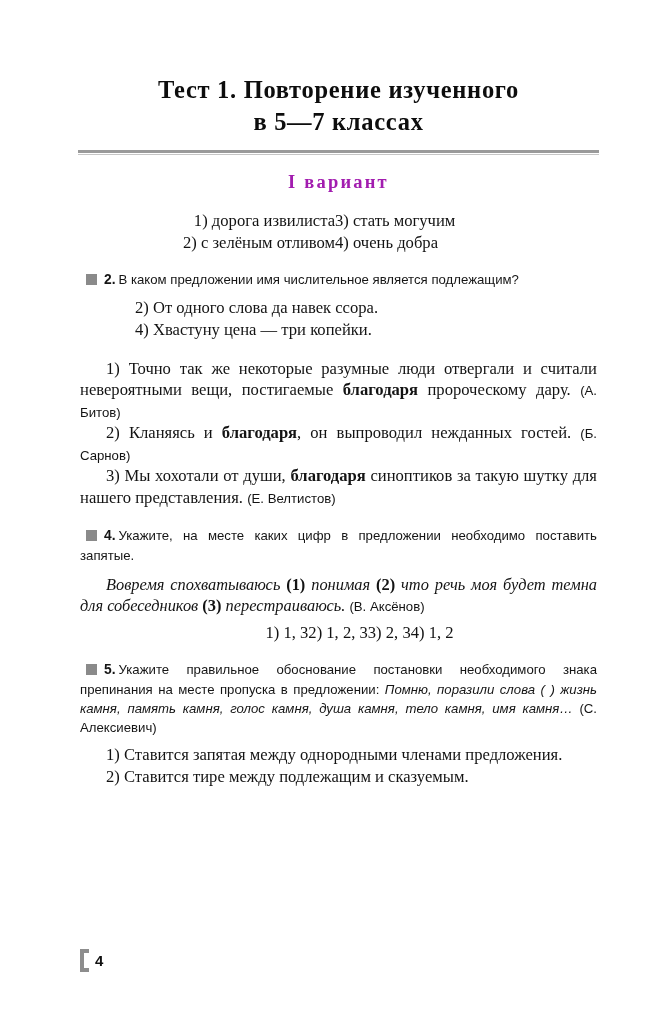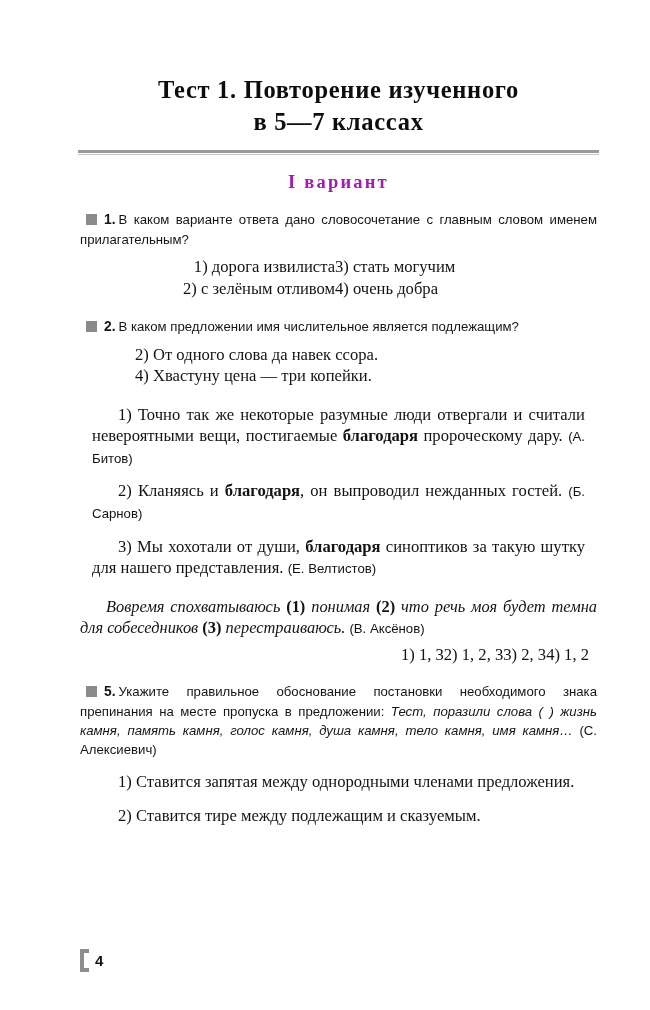--- a/index.html
+++ b/index.html
@@ -96,21 +96,21 @@
   .opts {
     margin-top: 7px;
   }
   .opt {
     font-family: "Liberation Serif", "DejaVu Serif", serif;
     font-size: 16.6px;
     line-height: 1.30;
     text-align: justify;
     text-align-last: left;
     text-indent: 26px;
-    margin: 12px;
+    margin: 0;
     color: #131313;
   }
   .opt .lbl { white-space: nowrap; }
   .opt b, .q-stem b { font-weight: bold; }
 
   
   .opts-2col {
     margin-top: 7px;
     padding-left: 55px;
   }
@@ -135,21 +135,21 @@
     color: #131313;
     white-space: nowrap;
   }
 
   
   .opts-row {
     margin-top: 6px;
     padding-left: 50px;
     padding-right: 8px;
     display: flex;
-    justify-content: flex-end;
+    justify-content: center;
     font-family: "Liberation Serif", "DejaVu Serif", serif;
     font-size: 16.6px;
     color: #131313;
   }
 
   
   .quote-serif {
     font-family: "Liberation Serif", "DejaVu Serif", serif;
     font-style: italic;
     font-size: 16.4px;
@@ -207,21 +207,20 @@
     <div class="title-line">Тест 1. Повторение изученного</div>
     <div class="title-line">в 5—7 классах</div>
   </div>
   <div class="rule">
     <div class="r1"></div>
     <div class="r2"></div>
   </div>
   <div class="variant">I вариант</div>
 
   <div class="question">
-    <p class="q-stem"><span class="bullet"></span><span class="q-num">1.</span><span>В каком варианте ответа дано словосочетание с главным словом именем прилагательным?</span></p>
     <div class="opts-2col">
       <div class="row">
         <div class="cell c1"><span>1)</span> <span>дорога извилиста</span></div>
         <div class="cell c2"><span>3)</span> <span>стать могучим</span></div>
       </div>
       <div class="row">
         <div class="cell c1"><span>2)</span> <span>с зелёным отливом</span></div>
         <div class="cell c2"><span>4)</span> <span>очень добра</span></div>
       </div>
     </div>
@@ -237,31 +236,32 @@
 
   <div class="question">
     <div class="opts">
       <p class="opt"><span class="lbl">1)</span> <span>Точно так же некоторые разумные люди отвергали и считали невероятными вещи, постигаемые </span><b>благодаря</b><span> пророческому дару.</span> <span class="attrib-s" style="font-family:'Liberation Sans',sans-serif;font-size:13.2px;">(А. Битов)</span></p>
       <p class="opt"><span class="lbl">2)</span> <span>Кланяясь и </span><b>благодаря</b><span>, он выпроводил нежданных гостей.</span> <span style="font-family:'Liberation Sans',sans-serif;font-size:13.2px;">(Б. Сарнов)</span></p>
       <p class="opt"><span class="lbl">3)</span> <span>Мы хохотали от души, </span><b>благодаря</b><span> синоптиков за такую шутку для нашего представления.</span> <span style="font-family:'Liberation Sans',sans-serif;font-size:13.2px;">(Е. Велтистов)</span></p>
     </div>
   </div>
 
   <div class="question">
+    <p class="q-stem"><span class="bullet"></span><span class="q-num">4.</span><span>Укажите, на месте каких цифр в предложении необходимо поставить запятые.</span></p>
     <p class="quote-serif"><span>Вовремя спохватываюсь </span><span class="marker">(1)</span><span> понимая </span><span class="marker">(2)</span><span> что речь моя будет темна для собеседников </span><span class="marker">(3)</span><span> перестраиваюсь.</span> <span class="attrib">(В. Аксёнов)</span></p>
     <div class="opts-row">
       <div><span>1)</span> <span>1, 3</span></div>
       <div><span>2)</span> <span>1, 2, 3</span></div>
       <div><span>3)</span> <span>2, 3</span></div>
       <div><span>4)</span> <span>1, 2</span></div>
     </div>
   </div>
 
   <div class="question">
-    <p class="q-stem"><span class="bullet"></span><span class="q-num">5.</span><span>Укажите правильное обоснование постановки необходимого знака препинания на месте пропуска в предложении: </span><span class="sans-italic">Тест, поразили слова ( ) жизнь камня, память камня, голос камня, душа камня, тело камня, имя камня…</span><span class="sans-upright"> (С. Алексиевич)</span></p>
+    <p class="q-stem"><span class="bullet"></span><span class="q-num">5.</span><span>Укажите правильное обоснование постановки необходимого знака препинания на месте пропуска в предложении: </span><span class="sans-italic">Помню, поразили слова ( ) жизнь камня, память камня, голос камня, душа камня, тело камня, имя камня…</span><span class="sans-upright"> (С. Алексиевич)</span></p>
     <div class="opts">
       <p class="opt"><span class="lbl">1)</span> <span>Ставится запятая между однородными членами предложения.</span></p>
       <p class="opt"><span class="lbl">2)</span> <span>Ставится тире между подлежащим и сказуемым.</span></p>
     </div>
   </div>
 
   <div class="folio">
     <div class="bracket"></div>
     <div class="num">4</div>
   </div>

